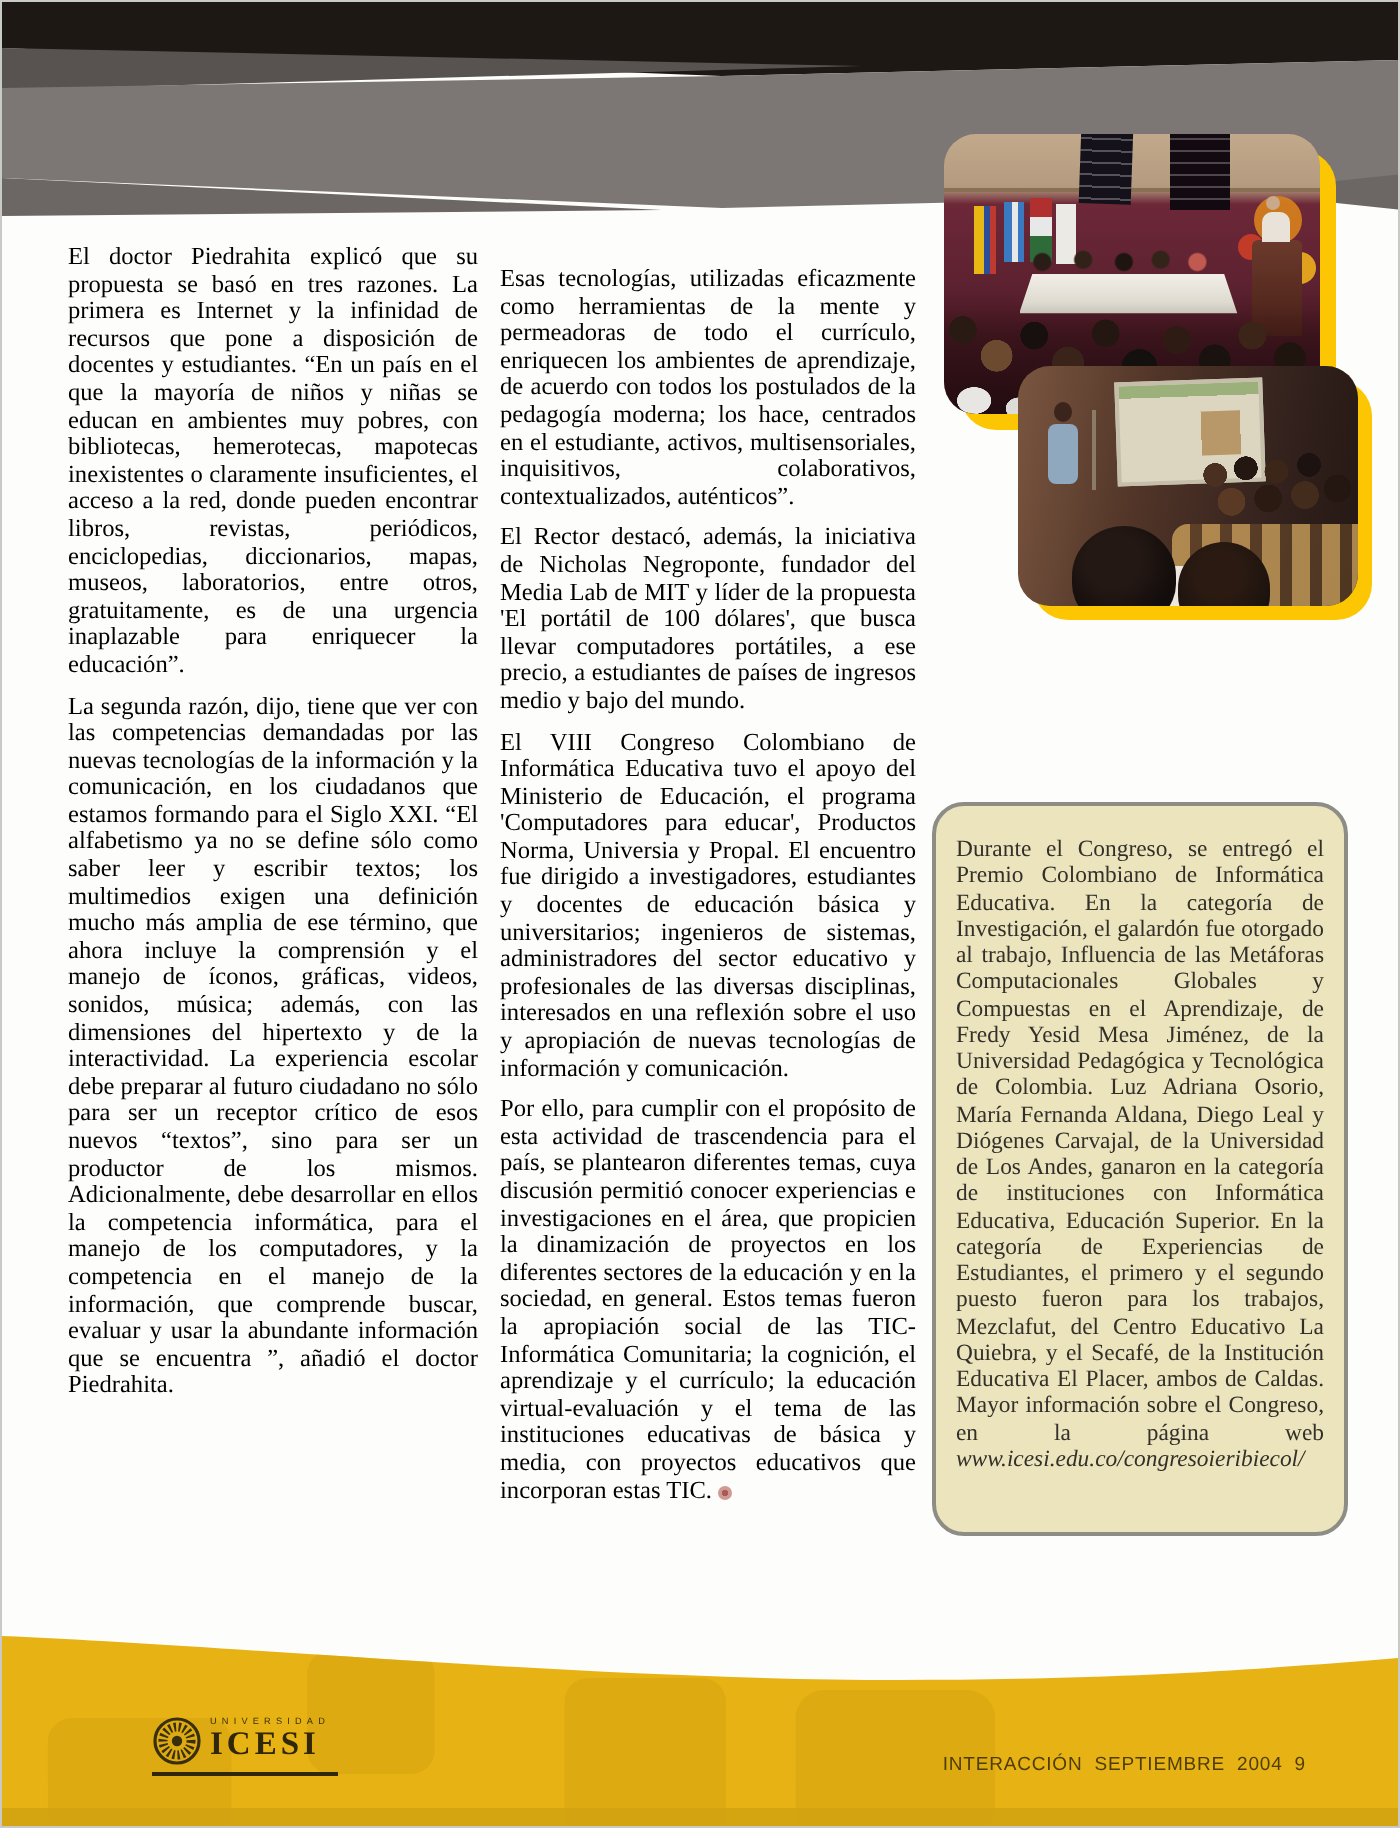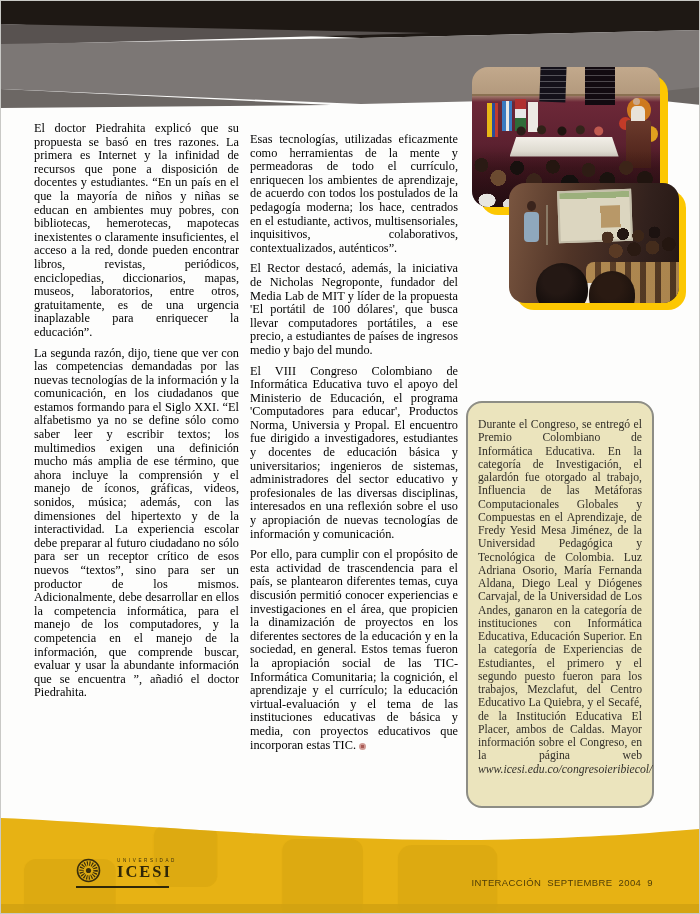--- a/index.html
+++ b/index.html
@@ -23,21 +23,21 @@
   
   .col{position:absolute;top:121px;}
   .col-left{left:33px;width:205px;}
   .col-mid{left:249px;width:208px;margin-top:11px;}
   .col p{margin:0 0 7px;text-align:justify;font-size:12.3px;line-height:13.6px;
     color:#000000;}
   .end-dot{display:inline-block;width:7px;height:7px;border-radius:50%;
     margin-left:3px;vertical-align:-1px;
     background:radial-gradient(circle,#a85a55 0 1.6px,#d09a94 1.7px 3.5px);}
   
-  .sidebar{position:absolute;left:465px;top:400px;width:188px;min-height:356px;
+  .sidebar{position:absolute;left:465px;top:400px;width:208px;min-height:356px;
     background:#ebe4bd;border:2px solid #8d8d85;border-radius:16px;
     box-sizing:border-box;padding:15px 10px 30px 10px;}
   .sidebar p{margin:0;text-align:justify;font-size:11.7px;line-height:13.25px;
     color:#33302a;}
   .sidebar .url{font-style:italic;}
   
   .photo{position:absolute;}
   .photo-accent{position:absolute;left:8px;top:8px;width:100%;height:100%;
     background:#fcc702;border-radius:18px;}
   .photo-img{position:absolute;inset:0;border-radius:16px;overflow:hidden;}
@@ -114,21 +114,21 @@
       radial-gradient(circle 7px at 90% 30%,#241610 0 98%,transparent 100%);}
   .p2-chairs{right:0;bottom:0;width:55%;height:34%;border-radius:8px 0 0 0;
     background:repeating-linear-gradient(90deg,rgba(194,152,88,.85) 0 9px,rgba(120,84,44,.5) 9px 15px);}
   .p2-shoulder{left:36%;bottom:-2%;width:62px;height:22px;border-radius:10px;background:#ece8e0;}
   .p2-head1{left:16%;bottom:-8%;width:52px;height:50px;border-radius:50% 50% 42% 42%;
     background:radial-gradient(circle at 40% 35%,#241814 0 30%,#120c0a 70%);}
   .p2-head2{left:47%;bottom:-12%;width:46px;height:46px;border-radius:50% 50% 42% 42%;
     background:radial-gradient(circle at 45% 35%,#2a1a12 0 30%,#1c120d 70%);}
   
   .footer-svg{position:absolute;left:0;bottom:0;width:698px;height:98px;}
-  .logo{position:absolute;left:75px;top:857px;display:flex;align-items:flex-start;gap:12px;}
+  .logo{position:absolute;left:75px;top:857px;display:flex;align-items:flex-start;}
   .logo-text{margin-left:4px;}
   .logo-univ{font-family:"Liberation Sans",sans-serif;font-size:4.6px;
     letter-spacing:2.6px;color:#3a2f0c;line-height:5px;}
   .logo-name{font-family:"Liberation Serif",serif;font-size:16.5px;font-weight:bold;
     letter-spacing:2px;color:#2f2708;line-height:17px;}
   .logo-underline{position:absolute;left:75px;top:885px;width:93px;height:1.5px;background:#2f2708;}
   .issue-line{position:absolute;right:46px;top:876px;
     font-family:"Liberation Sans",sans-serif;font-size:9.5px;letter-spacing:.4px;
     word-spacing:3px;color:#4f3d06;}
 </style>

